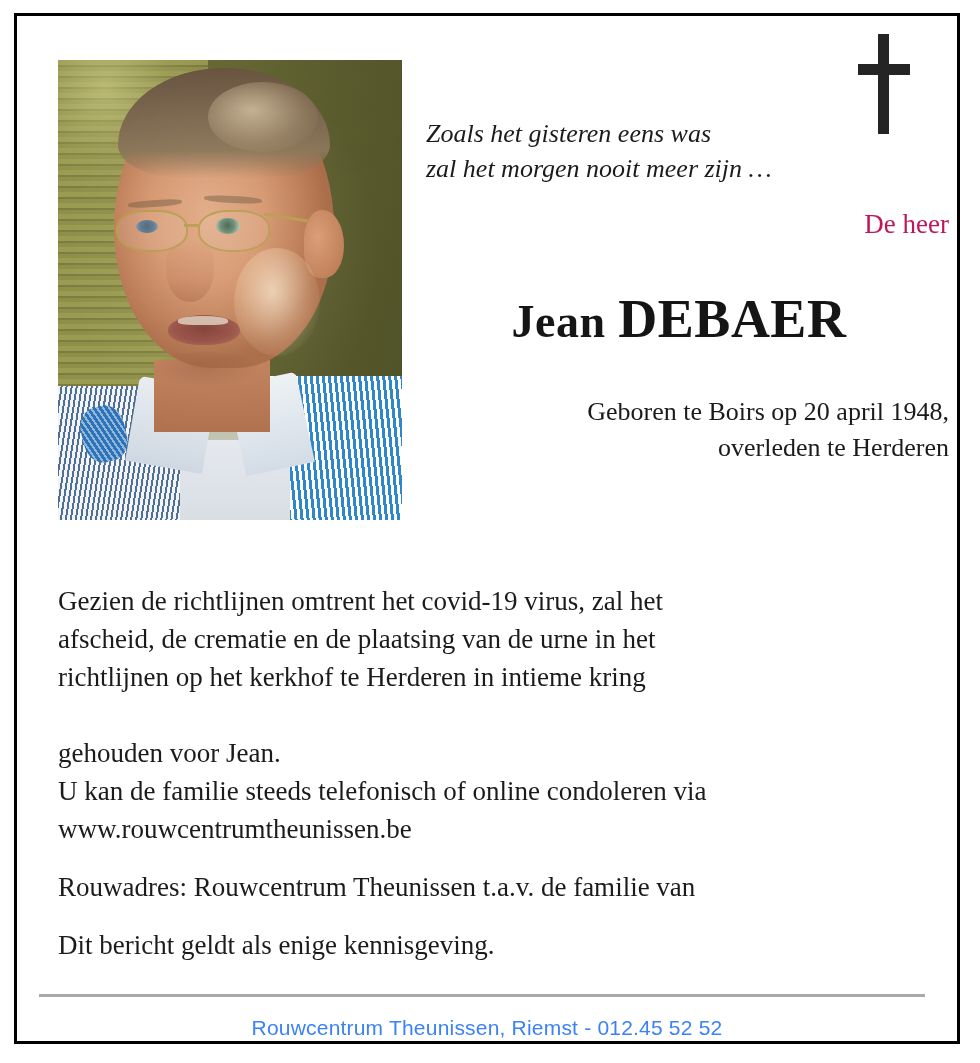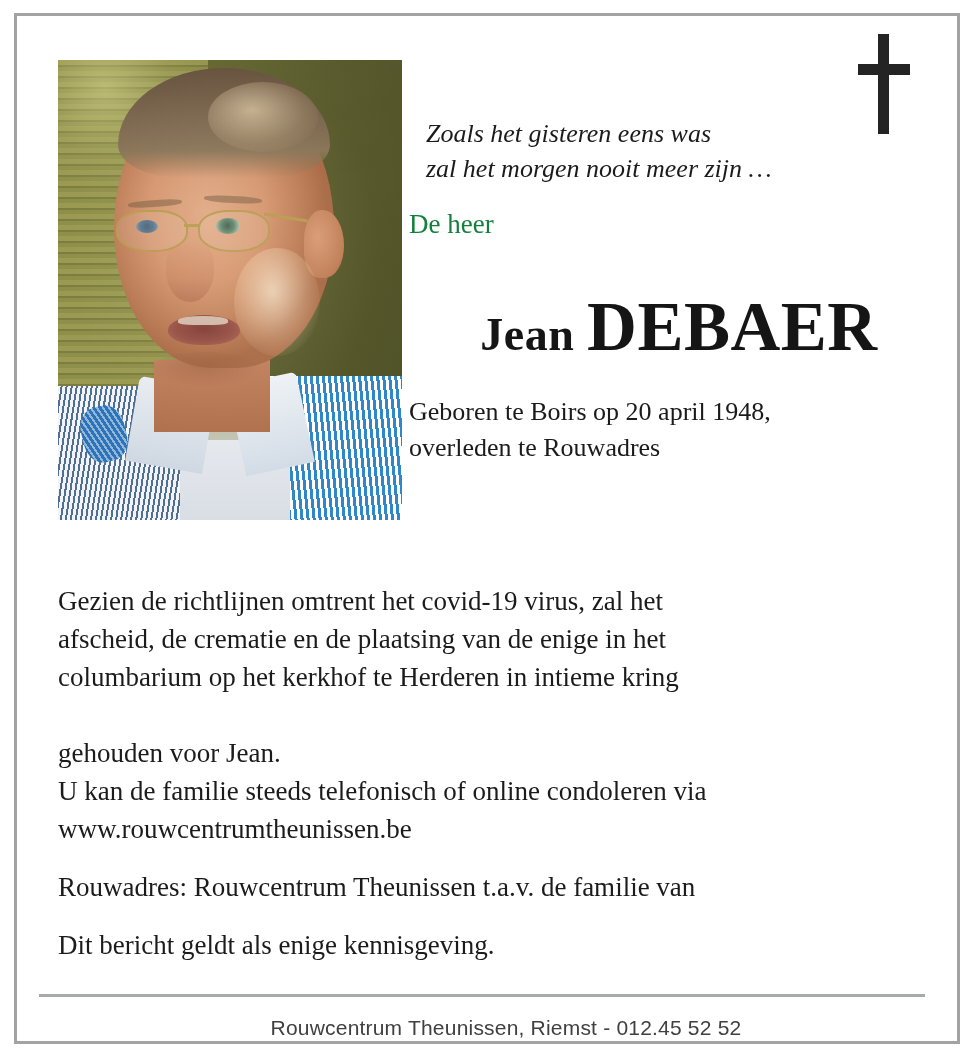--- a/index.html
+++ b/index.html
@@ -14,21 +14,21 @@
     color: #1b1b1b;
     overflow: hidden;
   }
 
   #card {
     position: absolute;
     left: 14px;
     top: 13px;
     width: 946px;
     height: 1031px;
-    border: 3px solid #a3a3a3;
+    border: 3px solid #000000;
     box-sizing: border-box;
     background: #ffffff;
   }
 
   
   #top-area {
     position: absolute;
     left: 0; top: 0;
     width: 100%;
     height: 520px;
@@ -248,44 +248,44 @@
     font-size: 26px;
     line-height: 35px;
     color: #1b1b1b;
     white-space: nowrap;
   }
   #deheer {
     position: absolute;
     left: 0;
     top: 193px;
     width: 540px;
-    text-align: left;
+    text-align: right;
     font-size: 27px;
-    color: #15803d;
+    color: #be185d;
   }
   #name {
     position: absolute;
     left: 0;
     top: 272px;
     width: 540px;
     text-align: center;
     font-size: 49px;
     font-weight: bold;
     letter-spacing: 0.5px;
     color: #151515;
     white-space: nowrap;
   }
   #name .given { font-size: 46px; }
-  #name .family { font-size: 69px; }
+  #name .family { font-size: 54px; }
   #dates {
     position: absolute;
     left: 0;
     top: 378px;
     width: 540px;
-    text-align: left;
+    text-align: right;
     font-size: 26px;
     line-height: 36px;
     color: #1b1b1b;
   }
 
   
   #body-text {
     position: absolute;
     left: 41px;
     top: 566px;
@@ -308,23 +308,22 @@
     background: #a7a9ac;
   }
   #footer {
     position: absolute;
     left: 0;
     top: 1000px;
     width: 940px;
     text-align: center;
     font-family: "Liberation Sans", "DejaVu Sans", sans-serif;
     font-size: 21px;
-    color: #404040;
+    color: #3b82f6;
     letter-spacing: 0.2px;
-    margin-left: 19px;
   }
 </style>
 </head>
 <body>
 
 <div id="card">
 
   <div id="top-area">
 
     <div id="portrait">
@@ -372,32 +371,32 @@
       </div>
 
       <div id="deheer">De heer</div>
 
       <div id="name">
         <span class="given">Jean</span><span>&nbsp;</span><span class="family">DEBAER</span>
       </div>
 
       <div id="dates">
         <div>Geboren te Boirs op 20 april 1948,</div>
-        <div>overleden te Rouwadres</div>
+        <div>overleden te Herderen</div>
       </div>
 
     </div>
   </div>
 
   <div id="body-text">
 
     <p>
       <span class="nowrap-line">Gezien de richtlijnen omtrent het covid-19 virus, zal het</span><br>
-      <span class="nowrap-line">afscheid, de crematie en de plaatsing van de enige in het</span><br>
-      <span class="nowrap-line">columbarium op het kerkhof te Herderen in intieme kring</span><br>
+      <span class="nowrap-line">afscheid, de crematie en de plaatsing van de urne in het</span><br>
+      <span class="nowrap-line">richtlijnen op het kerkhof te Herderen in intieme kring</span><br>
       <br>
       <span class="nowrap-line">gehouden voor Jean.</span>
     </p>
 
     <p>
       <span class="nowrap-line">U kan de familie steeds telefonisch of online condoleren via</span><br>
       <span class="nowrap-line">www.rouwcentrumtheunissen.be</span>
     </p>
 
     <div class="para-gap"></div>

